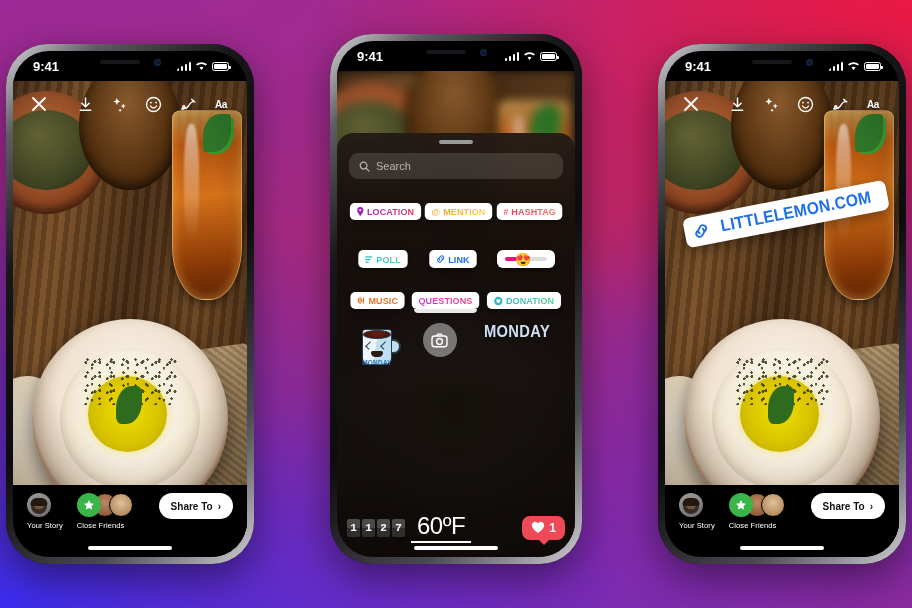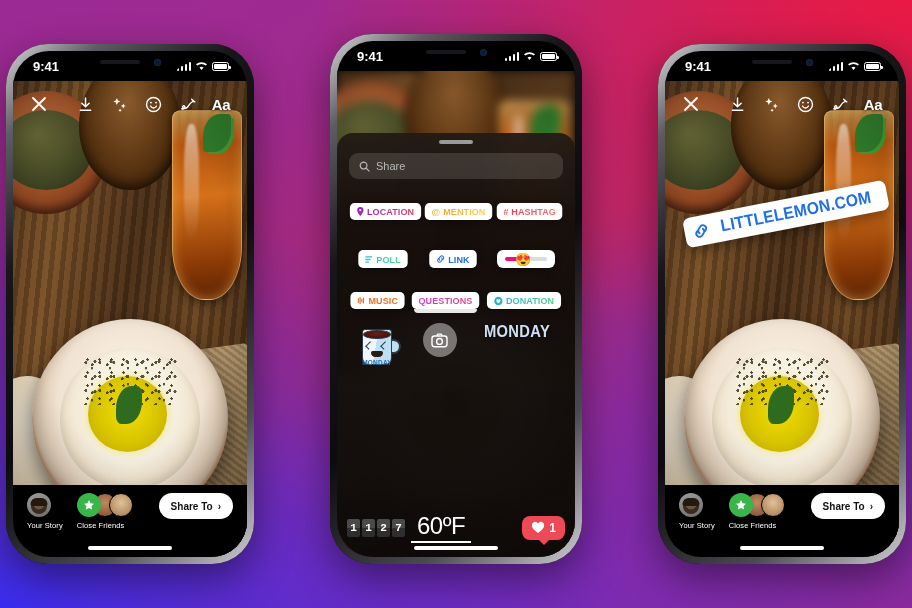--- a/index.html
+++ b/index.html
@@ -147,21 +147,21 @@
   .toolbar {
     position:absolute; top:8px; left:0; right:0; height:30px;
     display:flex; align-items:center; padding: 0 14px; z-index: 30;
     color:#fff;
   }
   .toolbar .spacer { flex:1; }
   .tb-icon { width:24px; height:24px; display:flex; align-items:center; justify-content:center;
              margin-left: 10px; cursor:pointer; }
   .tb-icon.first { margin-left: 0; }
   .tb-icon svg { display:block; }
-  .aa { font-size:15px; font-weight:700; letter-spacing:-.3px; text-shadow:0 1px 3px rgba(0,0,0,.6); }
+  .aa { font-size:10px; font-weight:700; letter-spacing:-.3px; text-shadow:0 1px 3px rgba(0,0,0,.6); }
 
   
   .sharebar {
     position:absolute; left:0; right:0; bottom:0; height:72px;
     background:#000; z-index:30; display:flex; align-items:flex-start;
     padding: 8px 14px 0 14px;
   }
   .aud { display:flex; flex-direction:column; align-items:flex-start; margin-right: 14px; }
   .aud-label { color:#fff; font-size:7.5px; margin-top:4px; white-space:nowrap; letter-spacing:.1px; }
   .av { width:24px; height:24px; border-radius:50%; overflow:hidden; position:relative;
@@ -478,21 +478,21 @@
       </div>
 
       <div class="tray">
         <div class="tray-handle"></div>
 
         <div class="search">
           <svg width="11" height="11" viewBox="0 0 12 12">
               <circle cx="5" cy="5" r="3.7" stroke="#b9b9b9" stroke-width="1.3" fill="none"></circle>
               <path d="M7.8 7.8L11 11" stroke="#b9b9b9" stroke-width="1.3" stroke-linecap="round"></path>
             </svg>
-          <span class="ph">Share</span>
+          <span class="ph">Search</span>
         </div>
 
         <div class="sticker-rows">
 
           <div class="srow r1">
             <div class="pill">
               <svg width="8" height="9" viewBox="0 0 8 9">
                   <path d="M4 0a3.3 3.3 0 013.3 3.3C7.3 5.6 4 9 4 9S.7 5.6.7 3.3A3.3 3.3 0 014 0z" fill="#a020c0"></path>
                   <circle cx="4" cy="3.2" r="1.1" fill="#fff"></circle>
                 </svg>

